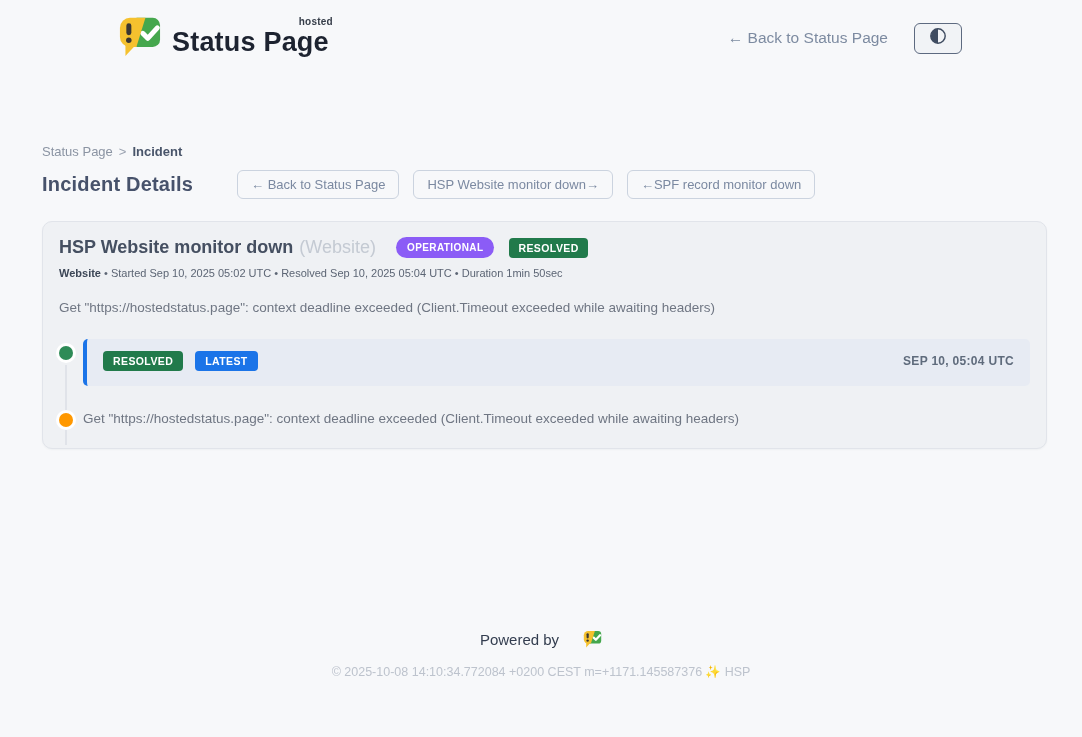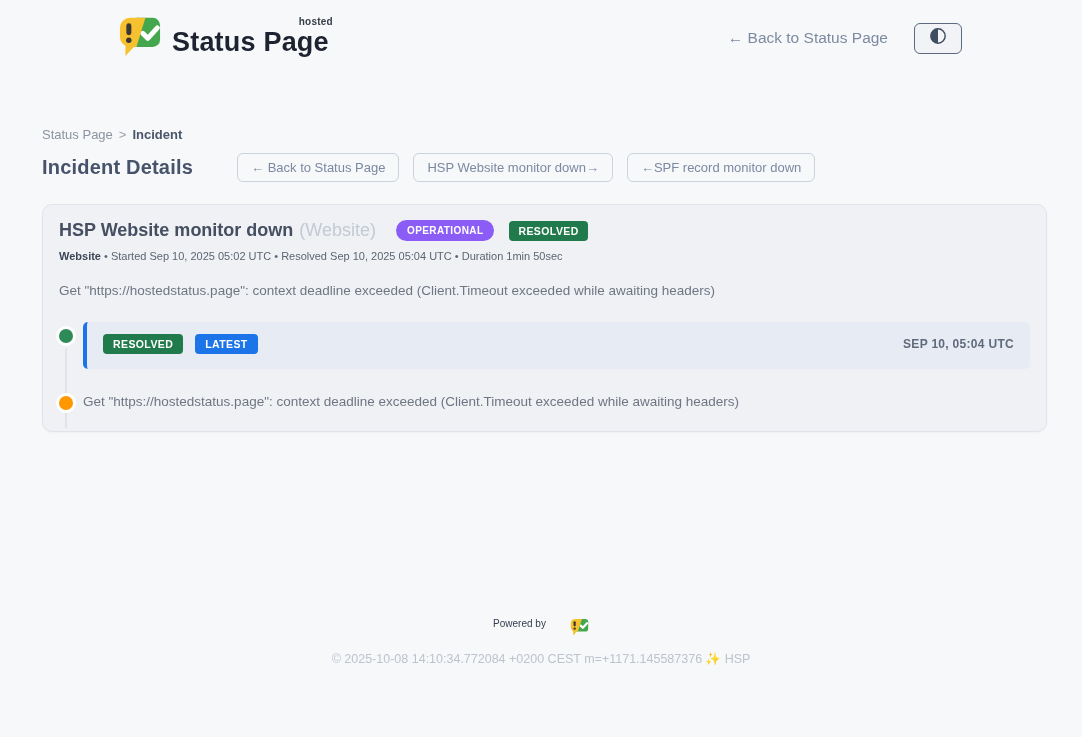--- a/index.html
+++ b/index.html
@@ -22,21 +22,21 @@
   .logo-hosted { position: absolute; top: -3px; right: -4px; font-size: 10px; font-weight: 700; color: #363d49; letter-spacing: 0.2px; }
   .header-right { display: flex; align-items: center; gap: 26px; }
   .back-link { font-size: 15.5px; color: #7d8ba1; text-decoration: none; cursor: pointer; }
   .theme-toggle {
     width: 48px; height: 31px; border: 1px solid #5d6a80; border-radius: 6px;
     background: #f1f3f6; display: flex; align-items: center; justify-content: center;
     cursor: pointer;
   }
 
   
-  .main { width: 1012px; margin: 0 auto; padding-top: 65px; padding-left: 7px; }
+  .main { width: 1012px; margin: 17px auto; padding-top: 65px; padding-left: 7px; }
   .breadcrumb { font-size: 13px; color: #8b94a3; }
   .breadcrumb .sep { margin: 0 6px; color: #9aa2b0; }
   .breadcrumb .current { color: #49556a; font-weight: 700; }
 
   .title-row { display: flex; align-items: center; justify-content: flex-start; margin-top: 11px; gap: 44px; }
   .page-title { font-size: 20px; font-weight: 700; color: #47526b; letter-spacing: 0.2px; }
   .nav-buttons { display: flex; gap: 14px; }
   .nav-btn {
     font-family: "Liberation Sans", sans-serif;
     font-size: 13px; color: #7b89a1; background: #f7f8fa;
@@ -86,21 +86,21 @@
   .update-head { display: flex; align-items: center; }
   .badge-sm { font-size: 10.5px; padding: 4px 10px; border-radius: 4px; }
   .badge-gap { margin-left: 12px; }
   .update-time { margin-left: auto; font-size: 12px; font-weight: 700; color: #5f6b7c; letter-spacing: 0.3px; }
   .update-msg { margin-top: 13px; font-size: 13.5px; color: #6f7683; }
   .tl-item-2 { margin-top: 25px; }
   .tl-item-2 .update-plain { margin-left: 24px; }
 
   
   .footer { text-align: center; margin-top: 181px; }
-  .powered { font-size: 10px; color: #333d4f; display: inline-flex; gap: 24px; }
+  .powered { font-size: 15px; color: #333d4f; display: inline-flex; align-items: center; gap: 24px; }
   .powered .mini-logo { display: inline-flex; }
   .copyright { margin-top: 15px; font-size: 12.5px; color: #bdc3cd; }
 </style>
 </head>
 <body>
 
 <div class="header">
   <div class="logo">
     <span>
       <svg width="44" height="41" viewBox="0 0 48 45">

